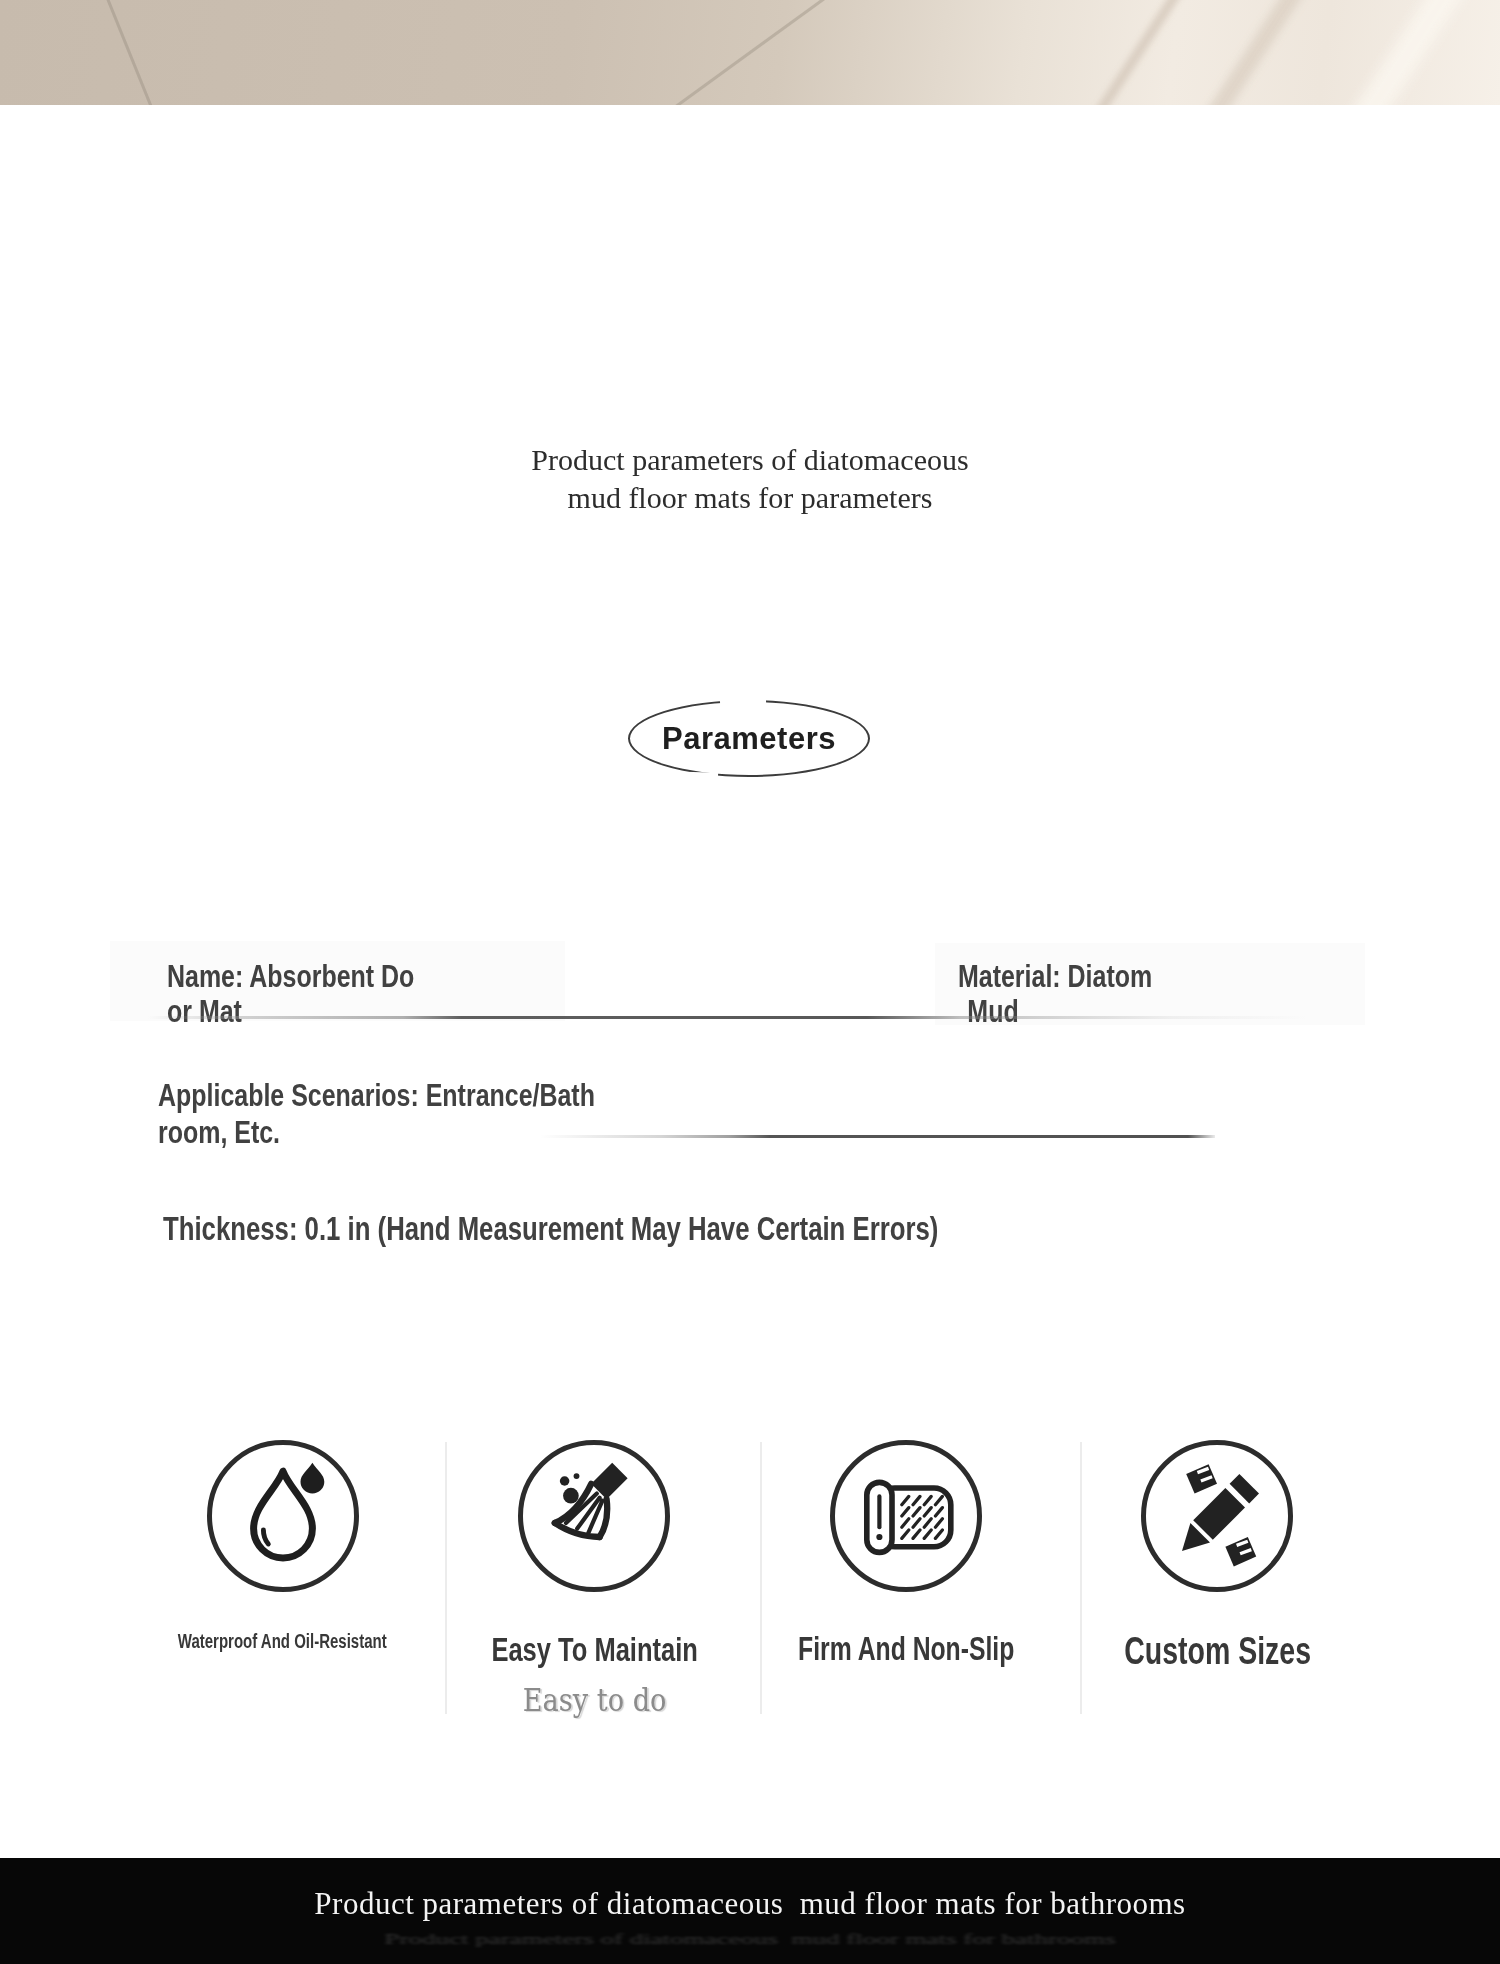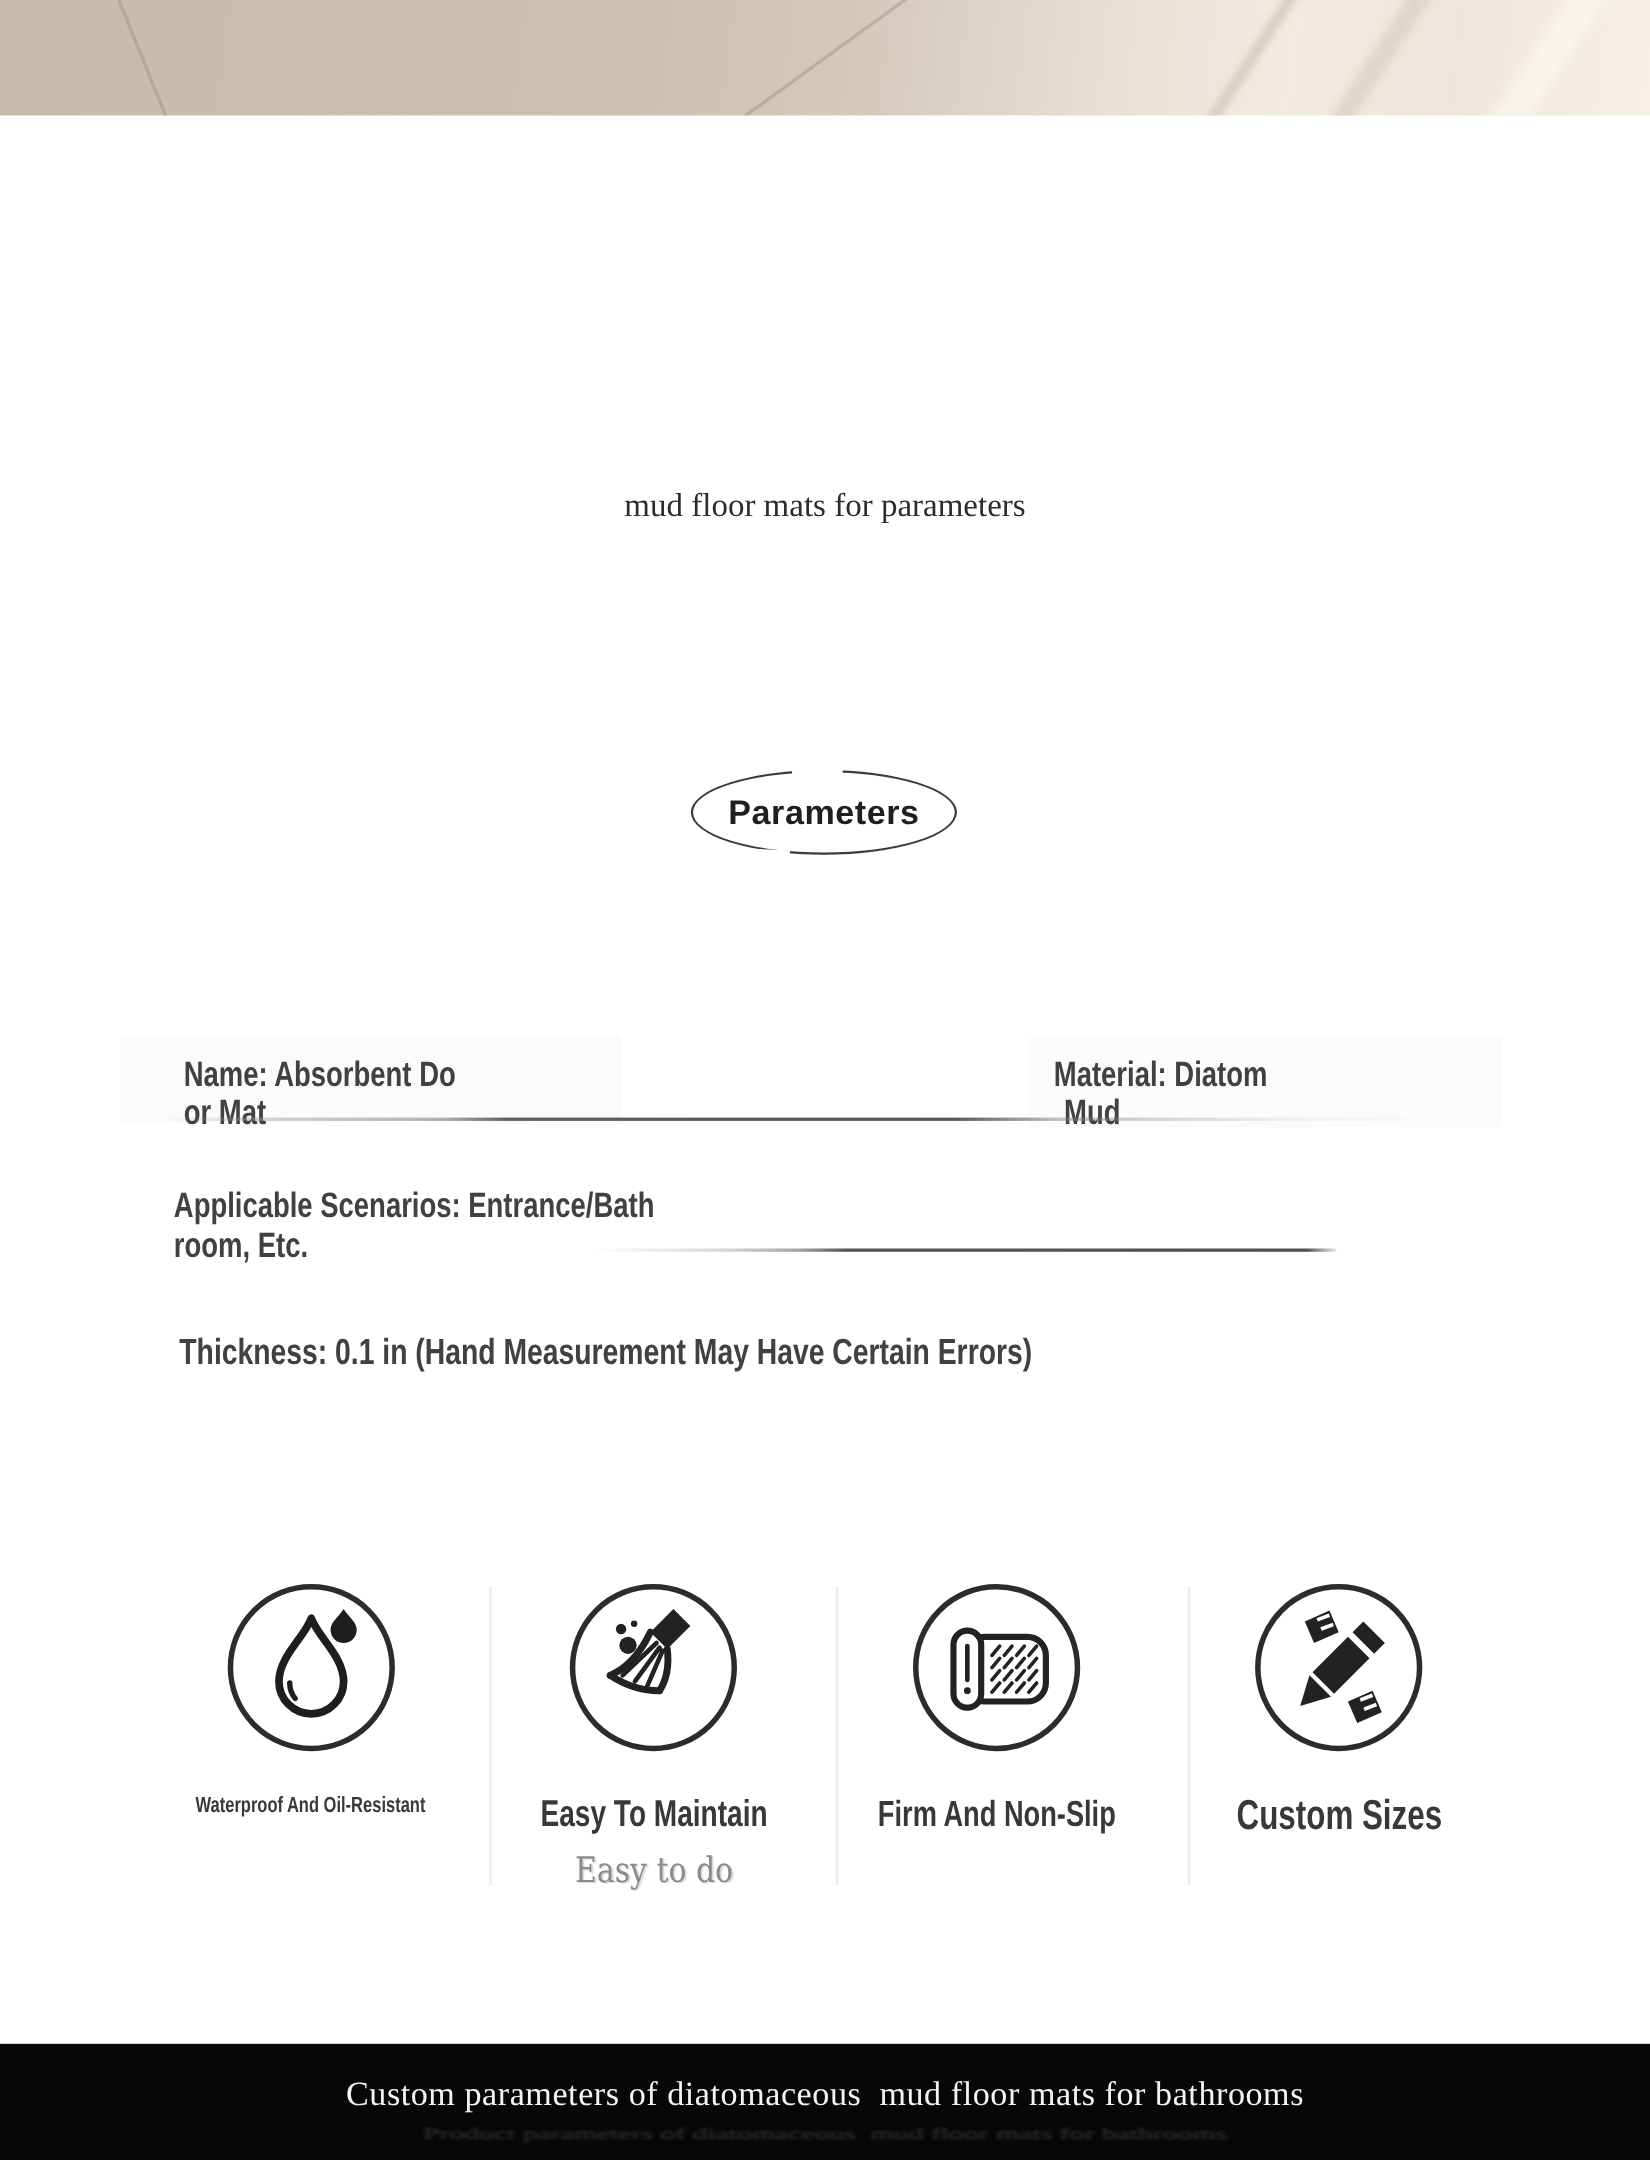--- a/index.html
+++ b/index.html
@@ -87,20 +87,21 @@
 
   <div class="hero">
     <div class="grout grout-a"></div>
     <div class="grout grout-b"></div>
     <div class="streak streak-a"></div>
     <div class="streak streak-b"></div>
     <div class="streak streak-c"></div>
   </div>
 
   <div class="subtitle">
+    <div>Product parameters of diatomaceous</div>
     <div>mud floor mats for parameters</div>
   </div>
 
   <div class="pill">
     <div class="pill-gap-t"></div>
     <div class="pill-gap-b"></div>
     <div class="pill-label">Parameters</div>
   </div>
 
   <div class="panel panel-left"></div>
@@ -184,17 +185,17 @@
       </div>
       <span class="feature-label">Custom Sizes</span>
     </div>
   </div>
 
   <div class="col-divider div-1"></div>
   <div class="col-divider div-2"></div>
   <div class="col-divider div-3"></div>
 
   <div class="footer">
-    <div class="footer-text">Custom parameters of diatomaceous  mud floor mats for bathrooms</div>
+    <div class="footer-text">Product parameters of diatomaceous  mud floor mats for bathrooms</div>
     <div class="footer-ghost">Product parameters of diatomaceous  mud floor mats for bathrooms</div>
   </div>
 
 </div>
 
 </body></html>

